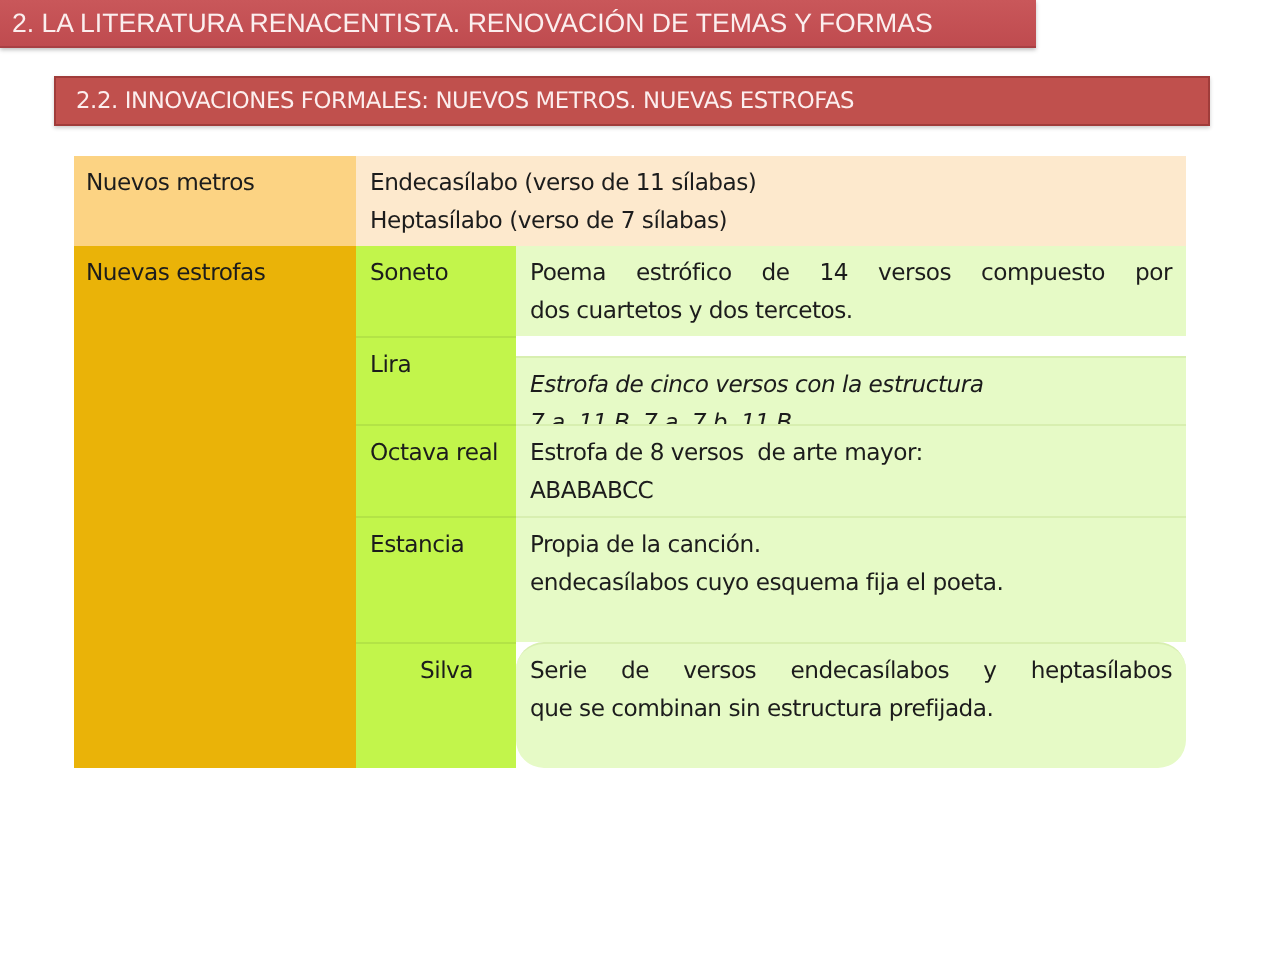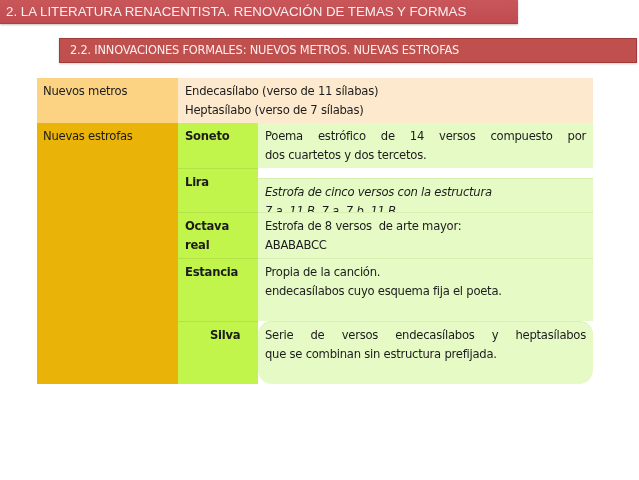--- a/index.html
+++ b/index.html
@@ -13,31 +13,31 @@
     border-bottom:1px solid #a84044;
     box-shadow:0 1px 2px rgba(0,0,0,0.25);
     color:#fbeeee; font-family:"Liberation Sans", sans-serif; font-size:13.3px;
     line-height:24px; padding-left:6px; box-sizing:border-box; white-space:nowrap;
   }
   .sub-bar {
     position:absolute; left:27px; top:38px; width:578px; height:25px;
     background:#c0504d; border:1px solid #a03c3a; box-sizing:border-box;
     box-shadow:0 1px 2px rgba(0,0,0,0.2);
     color:#fceeee; font-family:"DejaVu Sans", sans-serif; font-size:11.4px;
-    line-height:23px; padding-left:10px; white-space:nowrap; letter-spacing:-0.2px;margin-left:32px;
+    line-height:23px; padding-left:10px; white-space:nowrap; letter-spacing:-0.2px;
   }
   .table {
     position:absolute; left:37px; top:78px; width:556px; height:306px;
     font-family:"DejaVu Sans", sans-serif; font-size:11.6px; color:#1c1c1c;
   }
   .cell { position:absolute; box-sizing:border-box; line-height:19px; letter-spacing:-0.25px; }
   .c-metros-label { left:0; top:0; width:141px; height:45px; background:#fcd383; padding:4px 6px; }
   .c-metros-value { left:141px; top:0; width:415px; height:45px; background:#fde9cd; padding:4px 7px; }
   .c-estrofas-label { left:0; top:45px; width:141px; height:261px; background:#eab308; padding:4px 6px; }
-  .c-name { left:141px; width:80px; background:#c2f54b; padding:4px 7px; border-top:1px solid #b3e346;font-weight:bold; }
+  .c-name { left:141px; width:80px; background:#c2f54b; padding:4px 7px; border-top:1px solid #b3e346; }
   .c-desc { left:221px; width:335px; background:#e6fac6; padding:4px 7px 4px 7px; text-align:justify; border-top:1px solid #d8efb0; }
   .c-desc span { display:block; }
   .just { text-align:justify; text-align-last:justify; }
 </style>
 </head>
 <body>
 
 <div class="top-bar">
   <span>2. LA LITERATURA RENACENTISTA. RENOVACIÓN DE TEMAS Y FORMAS</span>
 </div>

